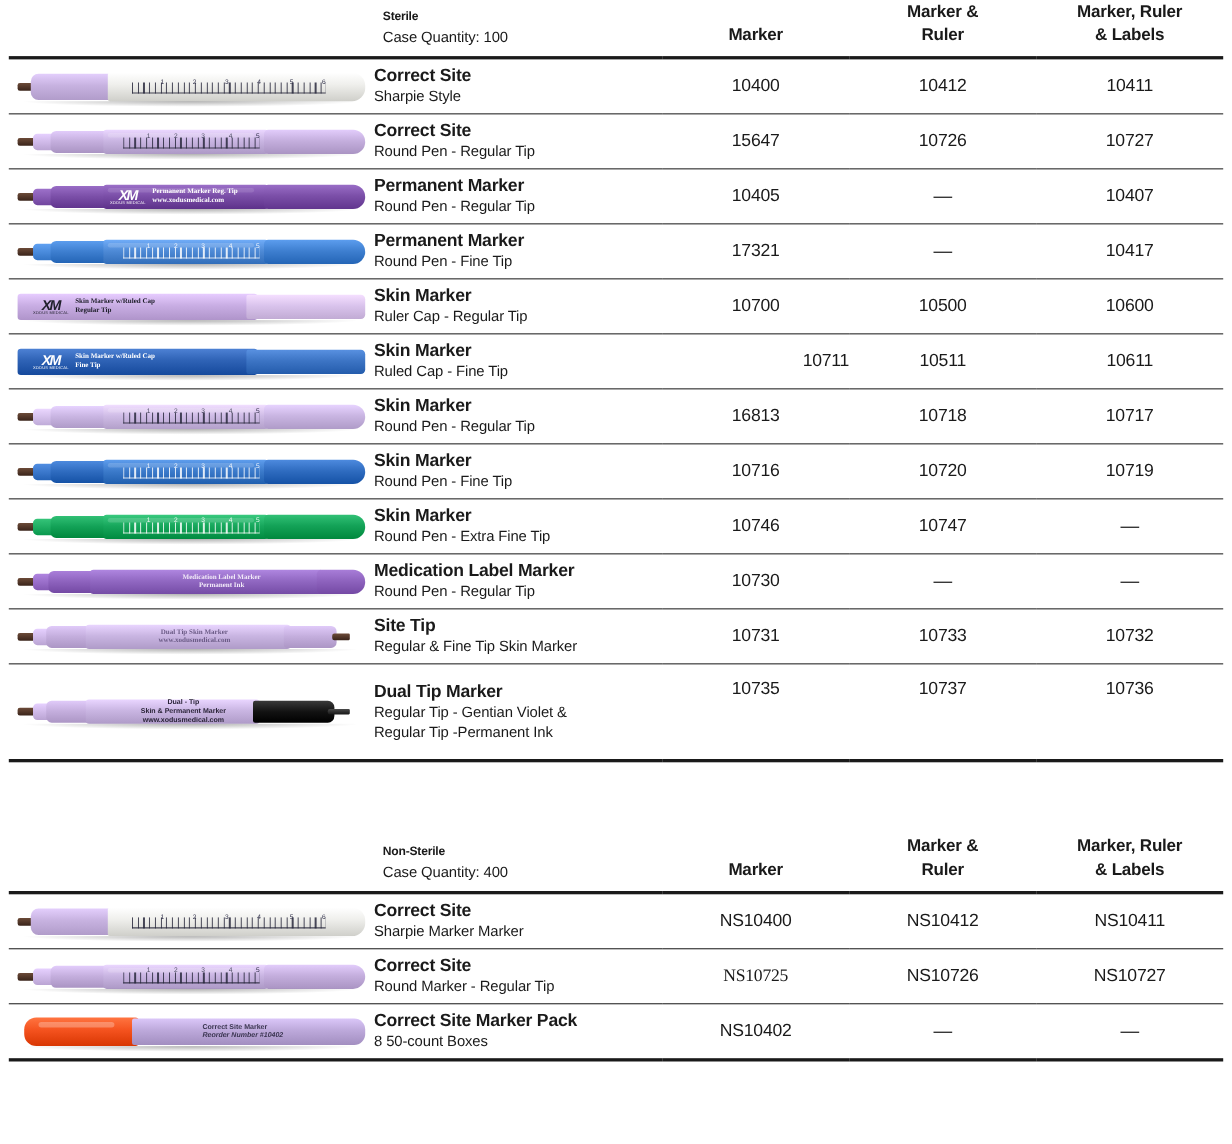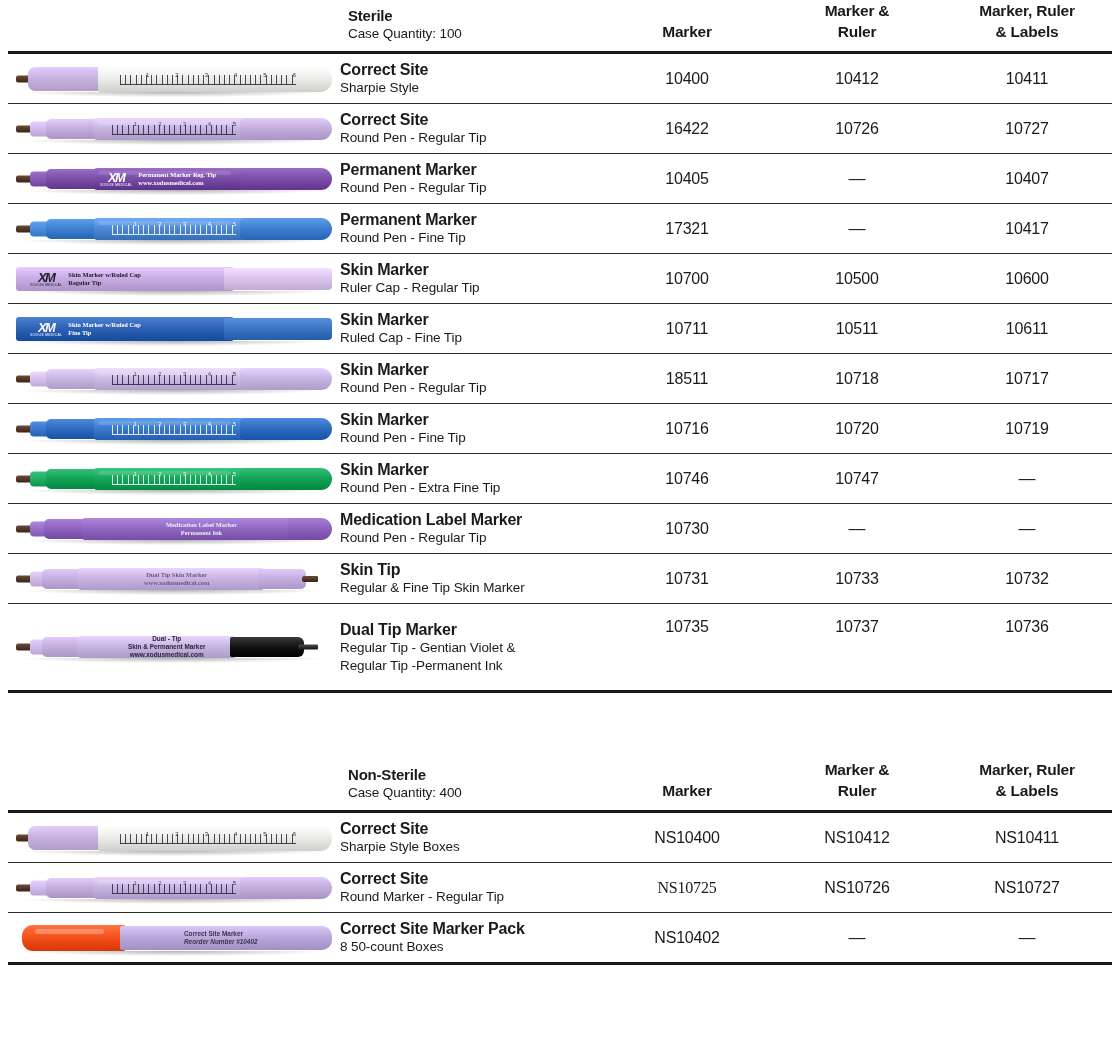--- a/index.html
+++ b/index.html
@@ -31,21 +31,21 @@
   col.c-c     { width: 170px; }
 
   
   .hdr-cell {
     vertical-align: bottom;
     padding: 0 0 9px 0;
     border-bottom: 3px solid #1a1a1a;
   }
   .hdr-cell.desc { padding-left: 8px; }
   .sec-title {
-    font-size: 15px;
+    font-size: 11px;
     font-weight: bold;
     letter-spacing: -0.2px;
     line-height: 19px;
   }
   .sec-sub {
     font-size: 13.5px;
     font-weight: normal;
     line-height: 17px;
     letter-spacing: -0.1px;
   }
@@ -270,21 +270,21 @@
                 </div>
                 <div class="gloss" style="left: 26%; right: 32%; opacity: 0.35;"></div>
                 <div class="shadow"></div>
               </div>
             </div>
           </td>
           <td class="desc">
             <div class="p-name">Correct Site</div>
             <div class="p-sub">Round Pen - Regular Tip</div>
           </td>
-          <td class="num" style="vertical-align: middle;"><span>16422</span></td>
+          <td class="num" style="vertical-align: middle;"><span>15647</span></td>
           <td class="num" style="vertical-align: middle;"><span>10726</span></td>
           <td class="num" style="vertical-align: middle;"><span>10727</span></td>
         </tr>
         <tr class="prow">
           <td class="img-cell">
             <div class="pen-wrap" title="Permanent Marker round pen, deep purple with Xodus Medical branding">
               <div class="pen">
                 <div class="nib"></div>
                 <div class="collar" style="background: linear-gradient(rgb(157, 113, 202), rgb(113, 69, 158));"></div>
                 <div class="front" style="left: 30px; width: 52px; background: linear-gradient(rgb(153, 109, 198), rgb(123, 79, 168) 48%, rgb(97, 53, 142));"></div>
@@ -389,21 +389,21 @@
                   </div>
                 </div>
                 <div class="shadow"></div>
               </div>
             </div>
           </td>
           <td class="desc">
             <div class="p-name">Skin Marker</div>
             <div class="p-sub">Ruled Cap - Fine Tip</div>
           </td>
-          <td class="num" style="vertical-align: middle;"><span>10711</span></td>
+          <td class="num" style="vertical-align: middle; text-align: right;"><span>10711</span></td>
           <td class="num" style="vertical-align: middle;"><span>10511</span></td>
           <td class="num" style="vertical-align: middle;"><span>10611</span></td>
         </tr>
         <tr class="prow">
           <td class="img-cell">
             <div class="pen-wrap" title="Skin Marker round pen regular tip, lavender with ruler">
               <div class="pen">
                 <div class="nib"></div>
                 <div class="collar" style="background: linear-gradient(rgb(235, 215, 255), rgb(191, 171, 216));"></div>
                 <div class="front" style="left: 30px; width: 52px; background: linear-gradient(rgb(231, 211, 255), rgb(201, 181, 226) 48%, rgb(175, 155, 200));"></div>
@@ -420,21 +420,21 @@
                 </div>
                 <div class="gloss" style="left: 26%; right: 32%; opacity: 0.35;"></div>
                 <div class="shadow"></div>
               </div>
             </div>
           </td>
           <td class="desc">
             <div class="p-name">Skin Marker</div>
             <div class="p-sub">Round Pen - Regular Tip</div>
           </td>
-          <td class="num" style="vertical-align: middle;"><span>18511</span></td>
+          <td class="num" style="vertical-align: middle;"><span>16813</span></td>
           <td class="num" style="vertical-align: middle;"><span>10718</span></td>
           <td class="num" style="vertical-align: middle;"><span>10717</span></td>
         </tr>
         <tr class="prow">
           <td class="img-cell">
             <div class="pen-wrap" title="Skin Marker round pen fine tip, blue with ruler">
               <div class="pen">
                 <div class="nib"></div>
                 <div class="collar" style="background: linear-gradient(rgb(81, 142, 226), rgb(37, 98, 182));"></div>
                 <div class="front" style="left: 30px; width: 52px; background: linear-gradient(rgb(77, 138, 222), rgb(47, 108, 192) 48%, rgb(21, 82, 166));"></div>
@@ -534,21 +534,21 @@
                   <div class="brand-lines" style="text-align: center;">
                     <div>Dual Tip  Skin Marker</div>
                     <div>www.xodusmedical.com</div>
                   </div>
                 </div>
                 <div class="shadow"></div>
               </div>
             </div>
           </td>
           <td class="desc">
-            <div class="p-name">Skin Tip</div>
+            <div class="p-name">Site Tip</div>
             <div class="p-sub">Regular &amp; Fine Tip Skin Marker</div>
           </td>
           <td class="num" style="vertical-align: middle;"><span>10731</span></td>
           <td class="num" style="vertical-align: middle;"><span>10733</span></td>
           <td class="num" style="vertical-align: middle;"><span>10732</span></td>
         </tr>
         <tr class="prow tall">
           <td class="img-cell">
             <div class="pen-wrap" title="Dual Tip skin and permanent marker, lavender with black end">
               <div class="pen">
@@ -628,21 +628,21 @@
                   <span>4</span>
                   <span>5</span>
                   <span>6</span>
                 </div>
                 <div class="shadow"></div>
               </div>
             </div>
           </td>
           <td class="desc">
             <div class="p-name">Correct Site</div>
-            <div class="p-sub">Sharpie Style Boxes</div>
+            <div class="p-sub">Sharpie Marker Marker</div>
           </td>
           <td class="num" style="vertical-align: middle;"><span>NS10400</span></td>
           <td class="num" style="vertical-align: middle;"><span>NS10412</span></td>
           <td class="num" style="vertical-align: middle;"><span>NS10411</span></td>
         </tr>
         <tr class="prow">
           <td class="img-cell">
             <div class="pen-wrap" title="Correct Site round marker, lavender with ruler">
               <div class="pen">
                 <div class="nib"></div>

